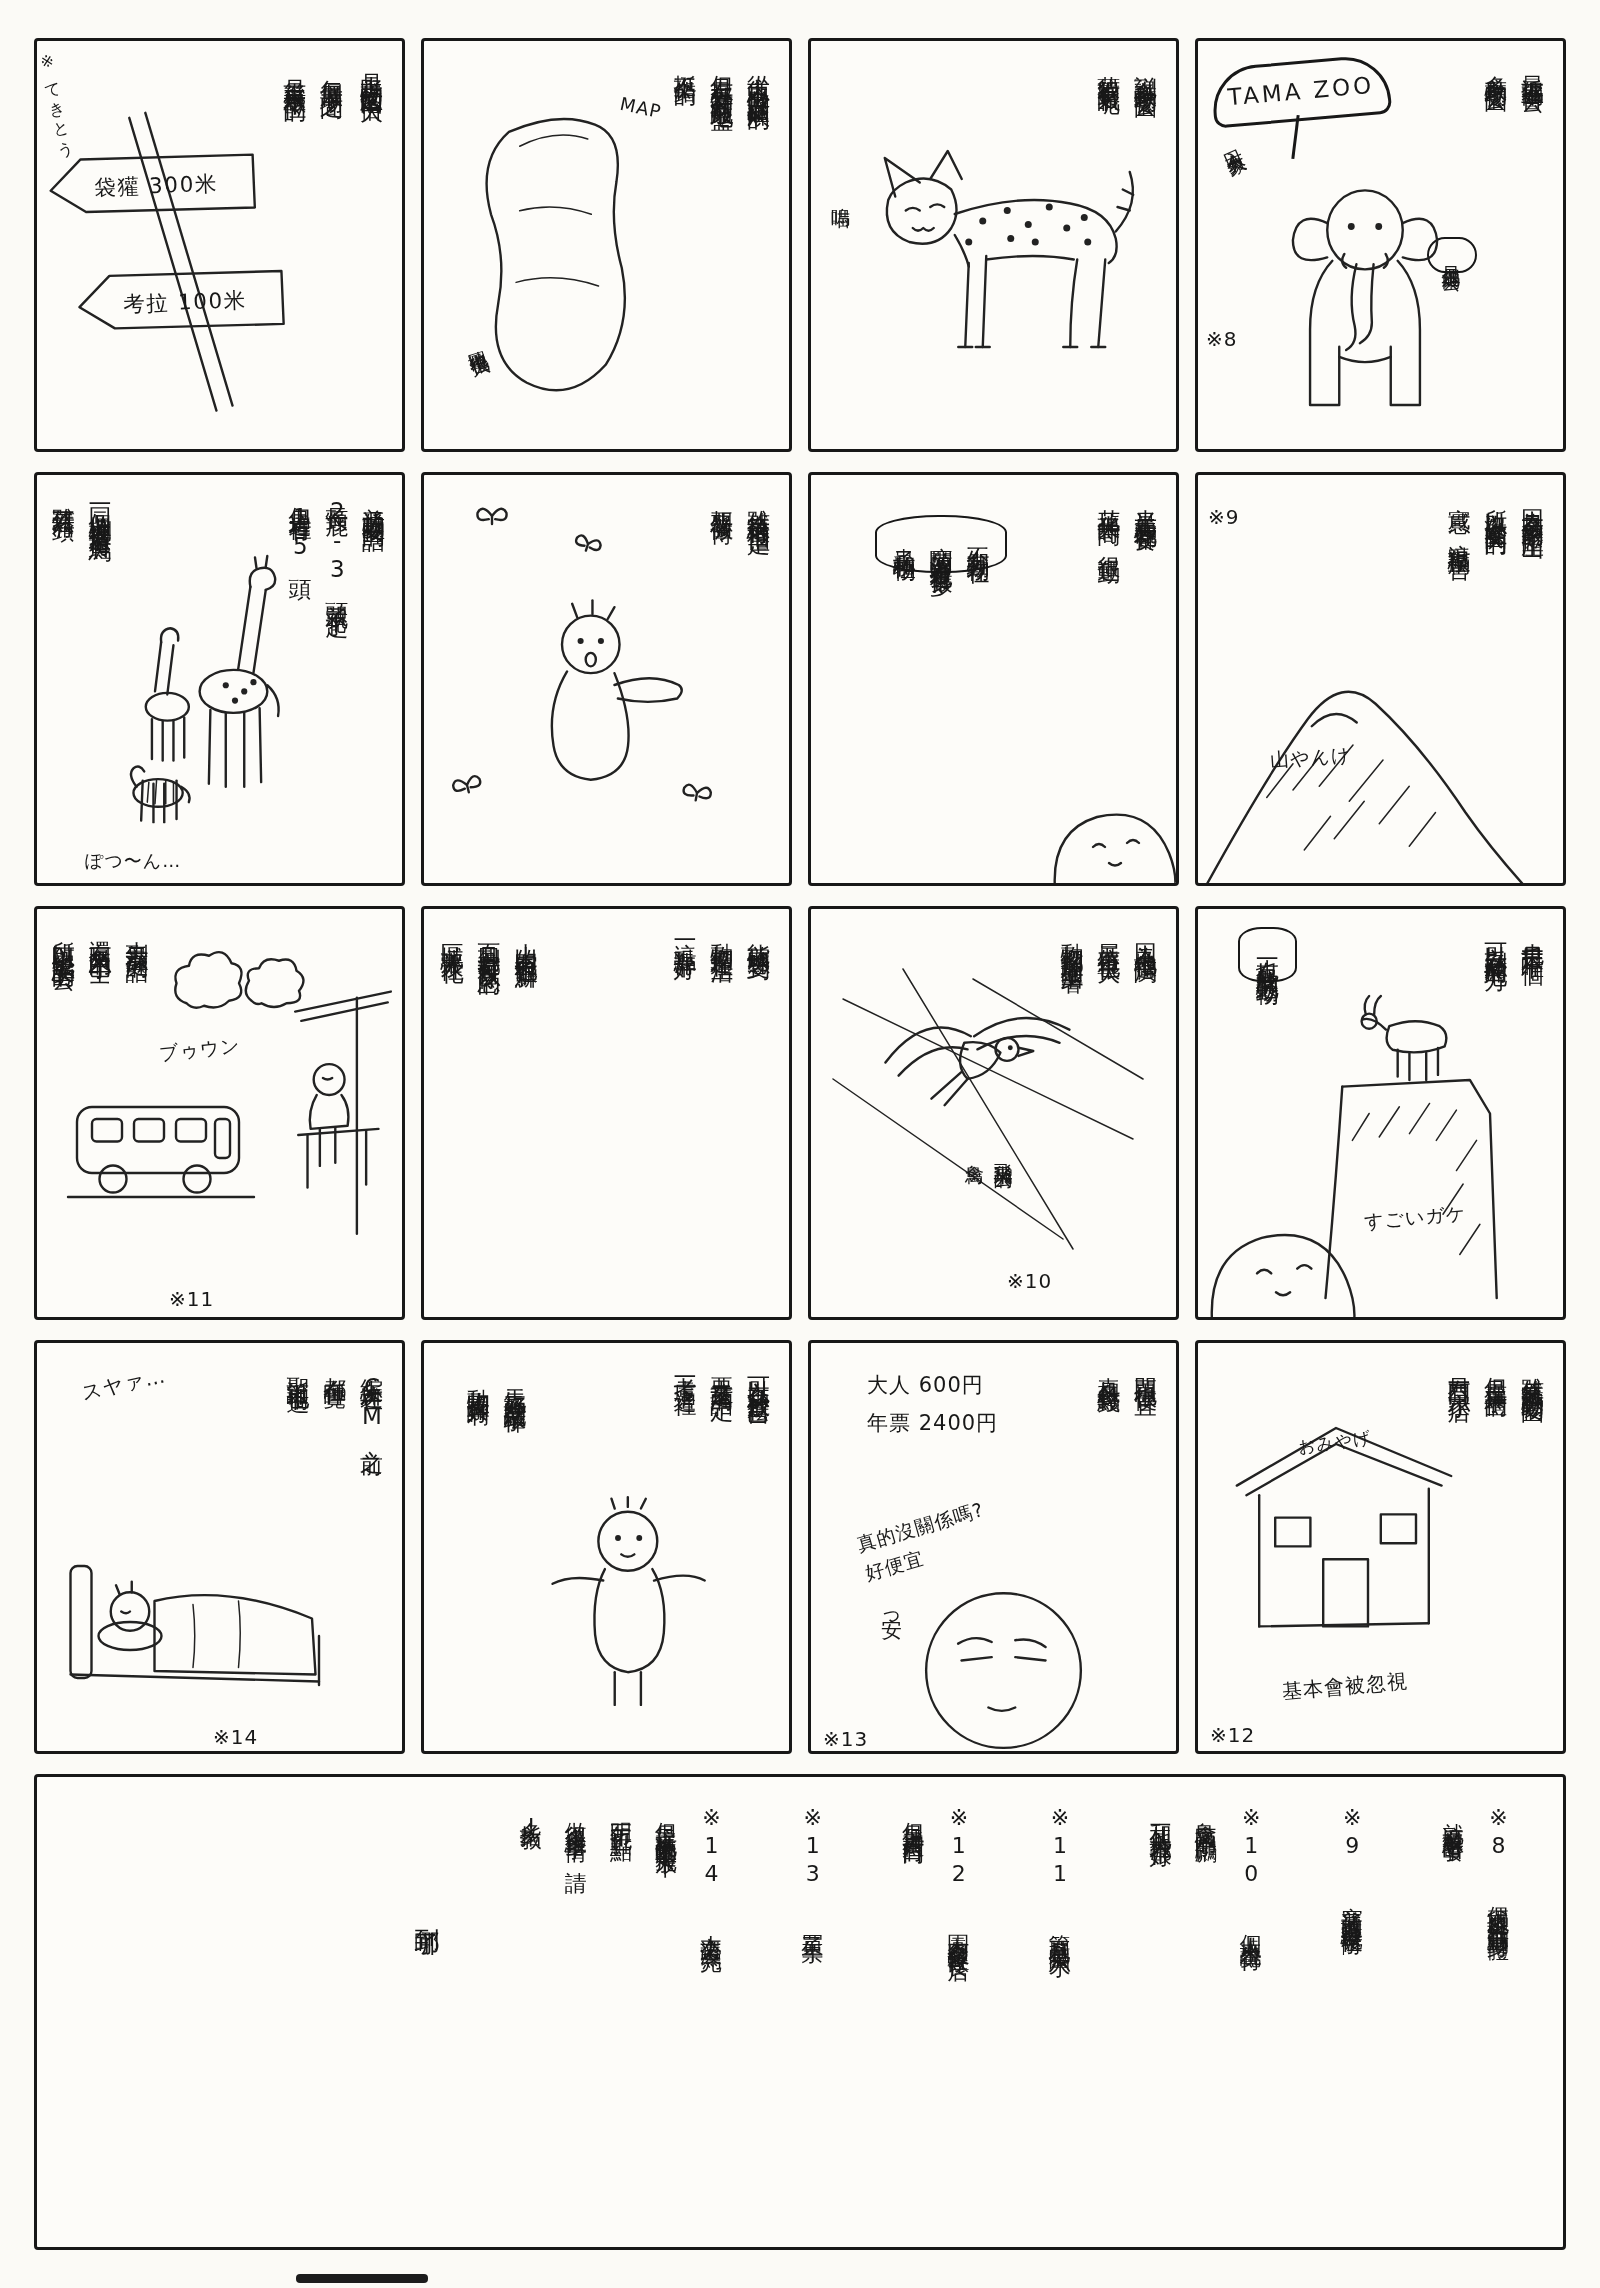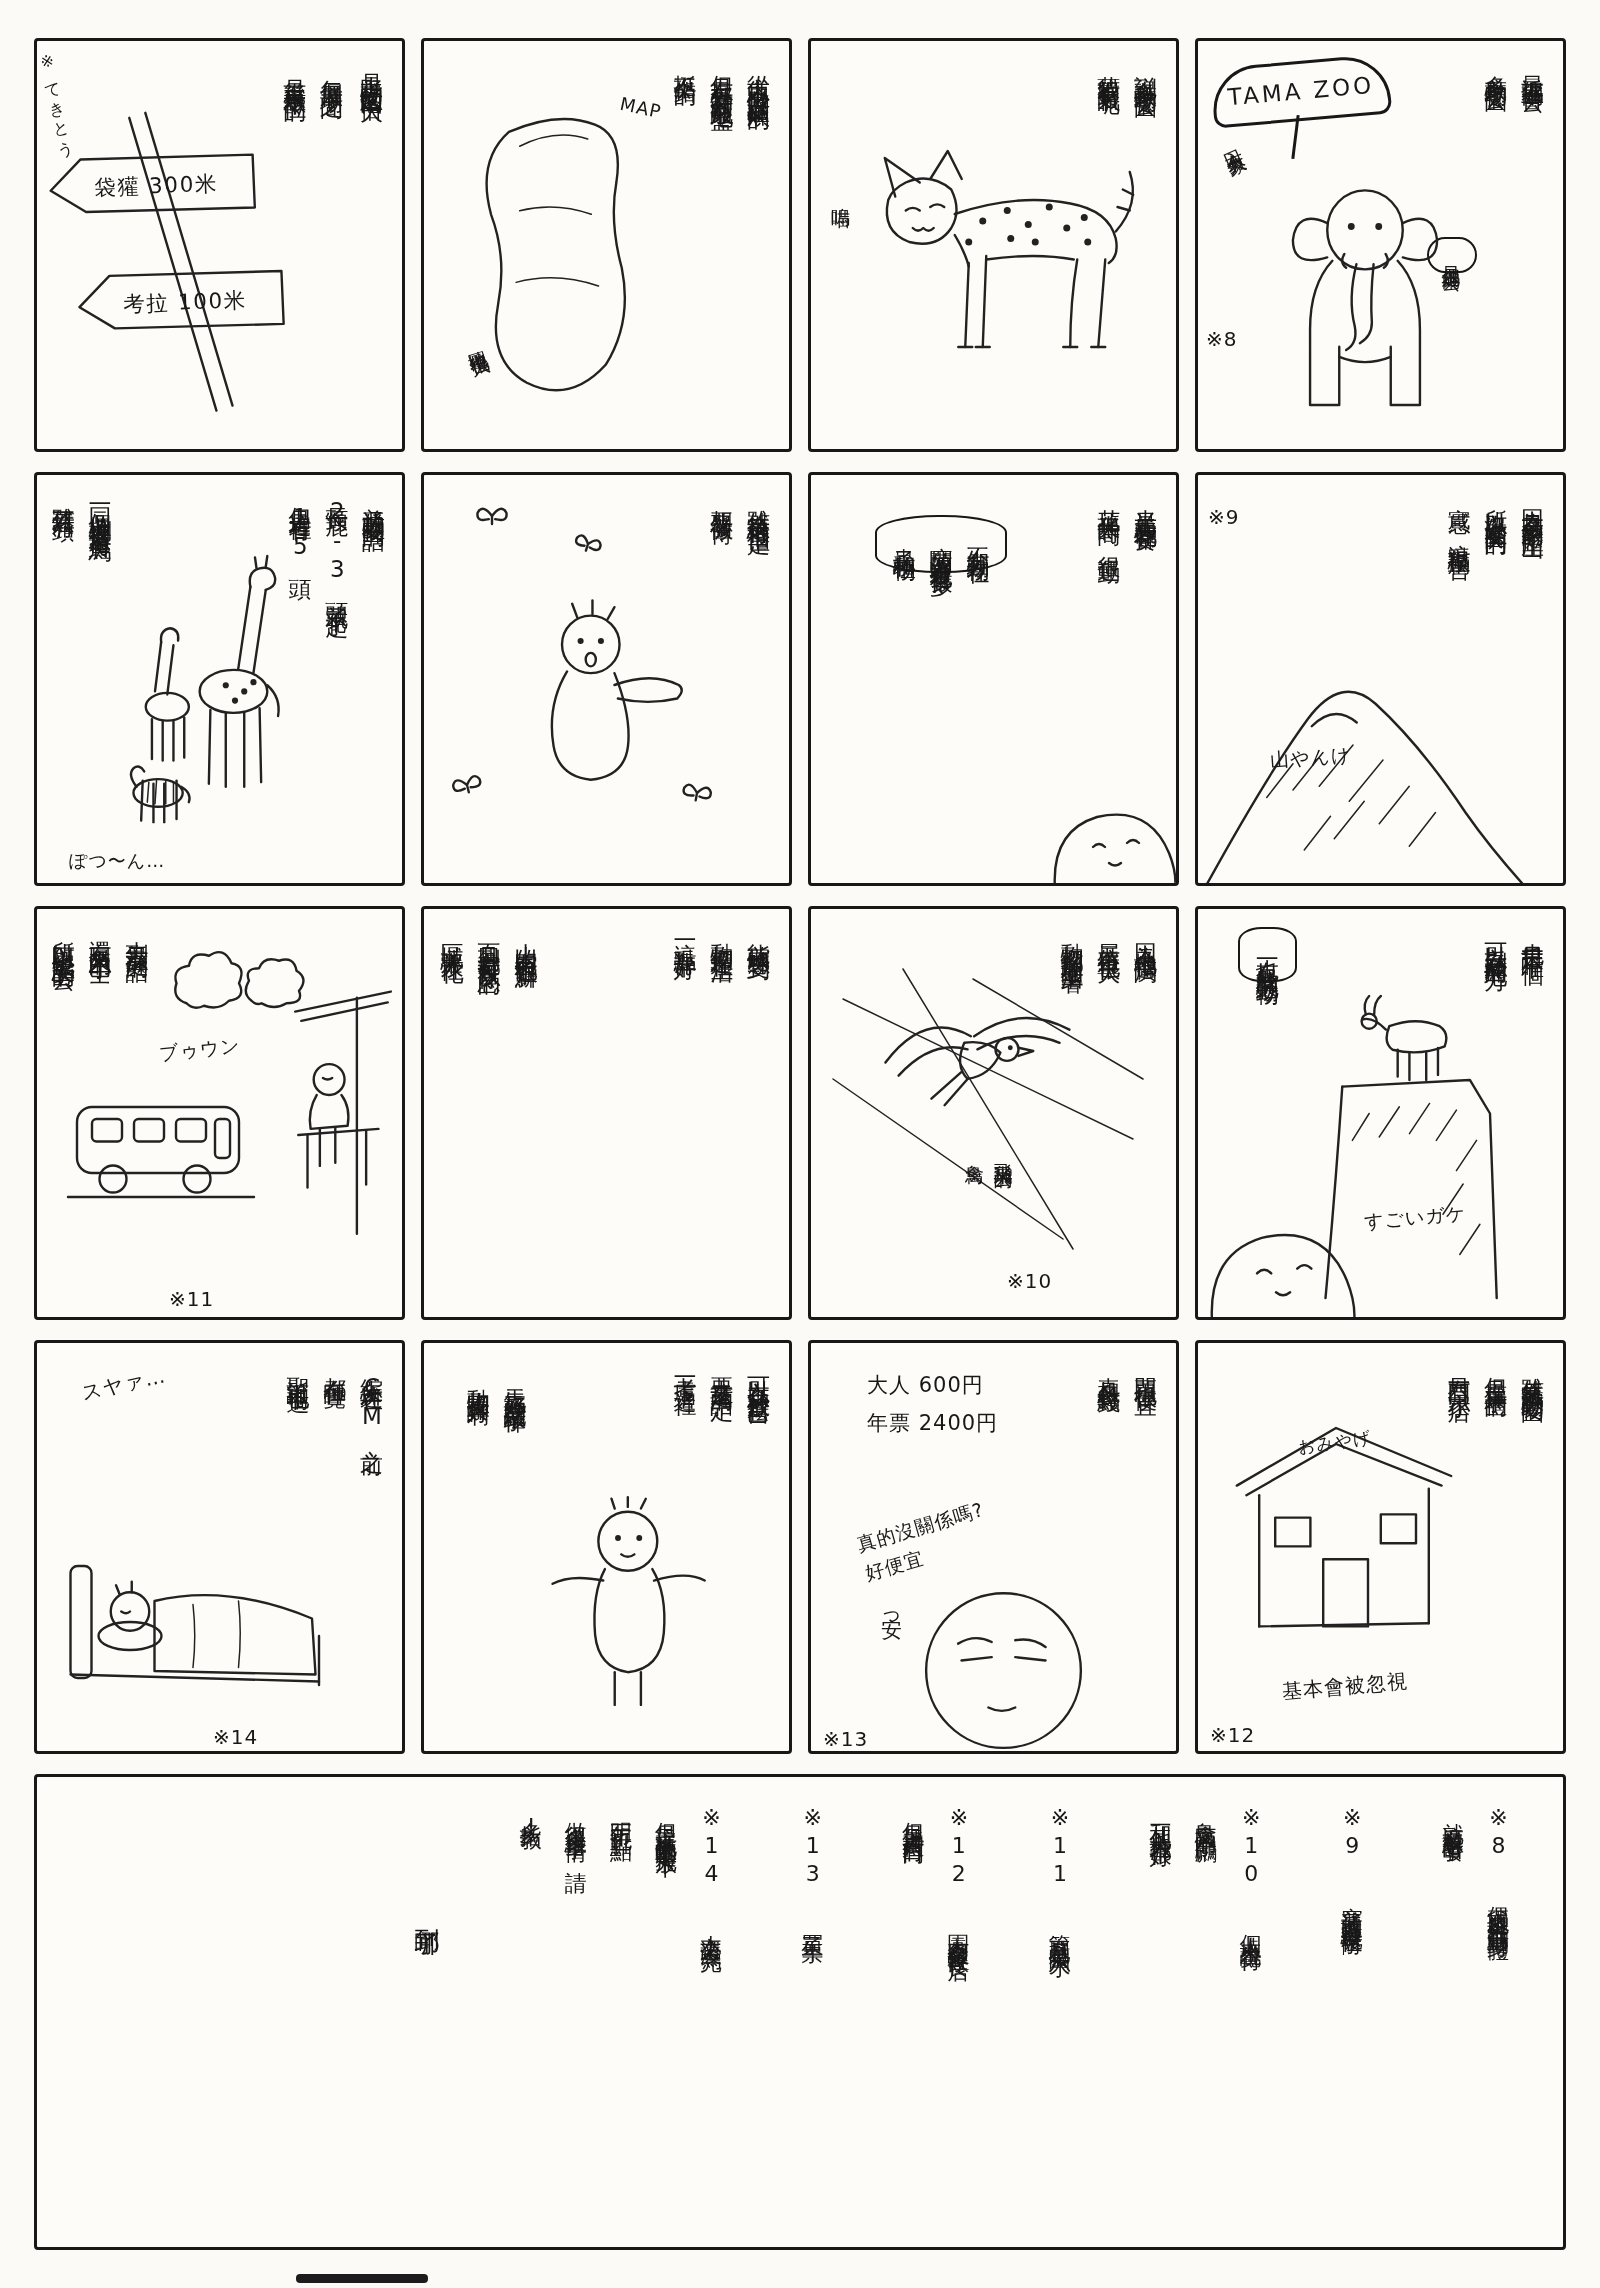--- a/index.html
+++ b/index.html
@@ -248,21 +248,21 @@
         <path d="M18,150 L17,176"></path>
           <path d="M25,152 L25,177"></path>
         <path d="M32,152 L32,177"></path>
           <path d="M40,150 L40,175"></path>
         <path class="thin" d="M22,151 L21,164"></path>
           <path class="thin" d="M27,150 L26,165"></path>
         <path class="thin" d="M33,150 L33,165"></path>
           <path class="thin" d="M38,151 L38,164"></path>
         <path d="M43,154 Q50,158 48,164"></path>
       </svg>
-      <div class="hh" style="left:32px;top:374px;font-size:18px">ぽつ〜ん…</div>
+      <div class="hh" style="left:48px;top:374px;font-size:18px">ぽつ〜ん…</div>
     </section>
 
   </div>
 
   <div class="row">
 
     <section class="panel">
       <div class="vt" style="top:16px;right:12px">也是日本唯一一個
 可以看到臆羚的地方</div>
       <div class="vt bubble" style="left:40px;top:18px;border-radius:40% / 26%">也有一般的其他動物</div>

